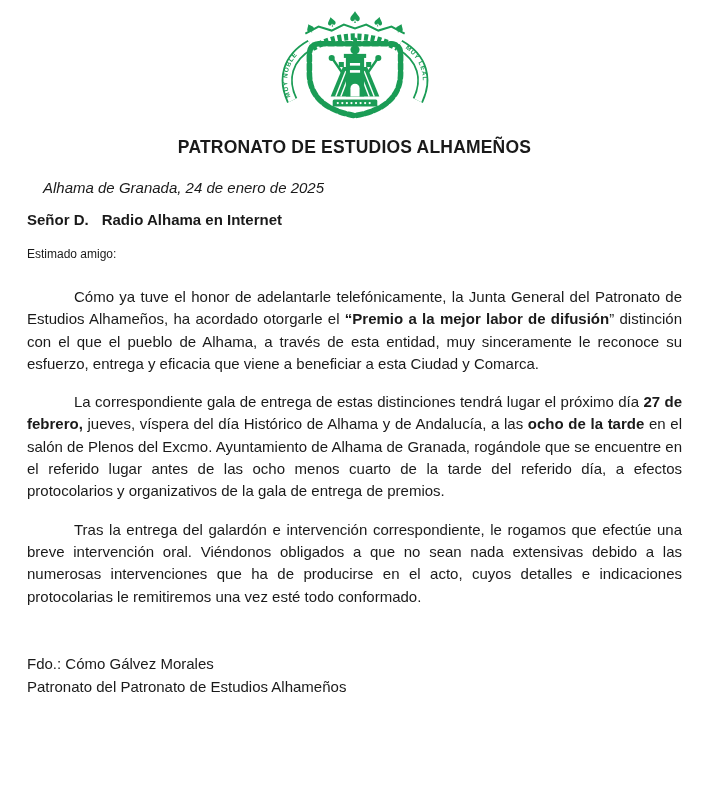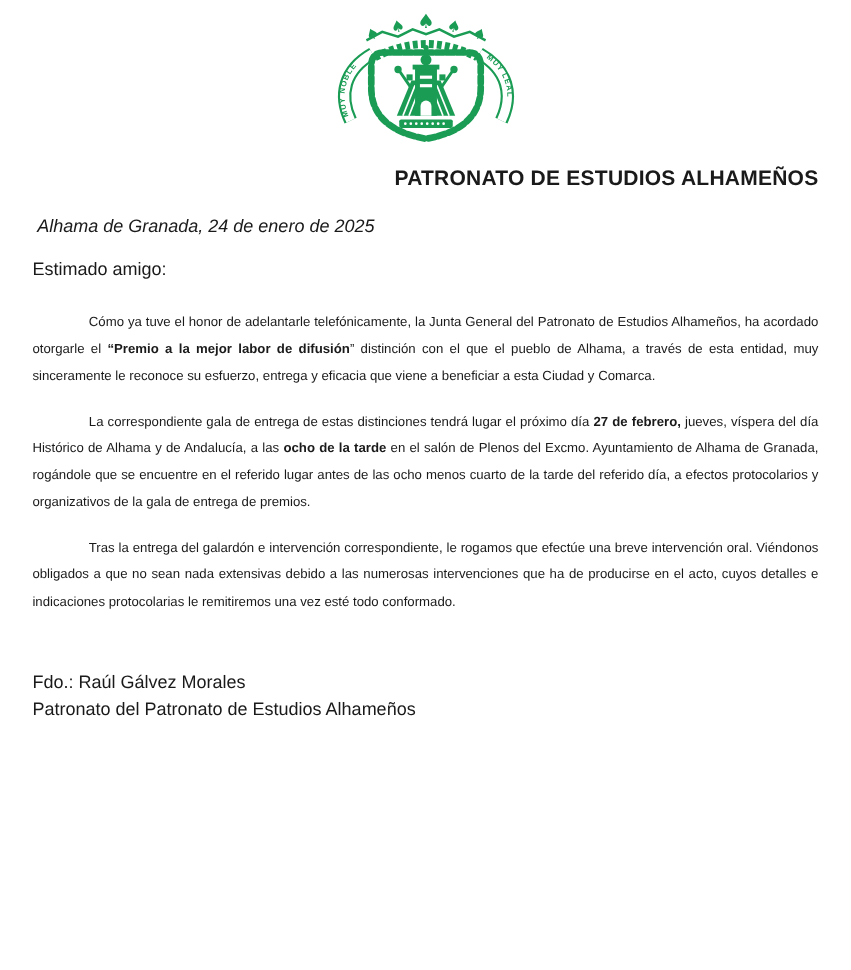--- a/index.html
+++ b/index.html
@@ -13,26 +13,26 @@
 
   .crest-wrap { text-align:center; margin:2px 0 0 0; }
   svg.crest { width:152px; height:114px; }
   .crest .s  { stroke:var(--green); fill:none; }
   .crest .f  { fill:var(--green); }
   .crest .w  { fill:#ffffff; }
   .crest .ws { stroke:#ffffff; fill:none; }
   .crest .mot{ font-weight:bold; letter-spacing:0.8px; font-size:6.3px; font-family:"Liberation Sans",sans-serif; }
   .crest .sp { font-family:"DejaVu Sans",sans-serif; }
 
-  .title { text-align:right; font-size:17.5px; font-weight:700; margin:13px 0 0 0; letter-spacing:0.2px; }
-  .date { font-style:italic; font-size:15px; margin:21px 0 0 4px; }
+  .title { text-align:center; font-size:17.5px; font-weight:700; margin:13px 0 0 0; letter-spacing:0.2px; }
+  .date { font-style:italic; font-size:15px; margin:21px 0 0 16px; }
   .recipient { font-weight:700; font-size:15px; margin:15px 0 0 0; }
   .recipient-name { margin-left:13px; }
-  .salutation { font-size:15px; margin:19px 0 0 0; }
-  p.para { font-size:11px; line-height:22.3px; text-align:justify; text-indent:47px; margin:16px 0 0 0; }
+  .salutation { font-size:12px; margin:19px 0 0 0; }
+  p.para { font-size:15px; line-height:22.3px; text-align:justify; text-indent:47px; margin:16px 0 0 0; }
   p.para.first { margin-top:25px; }
   .sig-block { margin-top:44px; }
   .sig { font-size:15px; line-height:23px; margin:0; }
 </style>
 </head>
 <body style="--green: #1a9c55; color: rgb(26, 26, 26);">
 
 <div class="page">
 
   <div class="crest-wrap">
@@ -92,25 +92,28 @@
         <circle cx="85" cy="95.5" r="1.1"></circle>
           <circle cx="89.5" cy="95.5" r="1.1"></circle>
       </g>
     </svg>
   </div>
 
   <h1 class="title">PATRONATO DE ESTUDIOS ALHAMEÑOS</h1>
 
   <p class="date">Alhama de Granada, 24 de enero de 2025</p>
 
+  <p class="recipient">
+    <span>Señor D.</span><span class="recipient-name">Radio Alhama en Internet</span>
+  </p>
 
   <p class="salutation">Estimado amigo:</p>
 
   <p class="para first"><span>Cómo ya tuve el honor de adelantarle telefónicamente, la Junta General del Patronato de Estudios Alhameños, ha acordado otorgarle el </span><span style="font-weight: 700;">“Premio a la mejor labor de difusión</span><span>” distinción con el que el pueblo de Alhama, a través de esta entidad, muy sinceramente le reconoce su esfuerzo, entrega y eficacia que viene a beneficiar a esta Ciudad y Comarca.</span></p>
   <p class="para"><span>La correspondiente gala de entrega de estas distinciones tendrá lugar el próximo día </span><span style="font-weight: 700;">27 de febrero,</span><span> jueves, víspera del día Histórico de Alhama y de Andalucía, a las </span><span style="font-weight: 700;">ocho de la tarde</span><span> en el salón de Plenos del Excmo. Ayuntamiento de Alhama de Granada, rogándole que se encuentre en el referido lugar antes de las ocho menos cuarto de la tarde del referido día, a efectos protocolarios y organizativos de la gala de entrega de premios.</span></p>
   <p class="para"><span>Tras la entrega del galardón e intervención correspondiente, le rogamos que efectúe una breve intervención oral. Viéndonos obligados a que no sean nada extensivas debido a las numerosas intervenciones que ha de producirse en el acto, cuyos detalles e indicaciones protocolarias le remitiremos una vez esté todo conformado.</span></p>
 
   <div class="sig-block">
-    <p class="sig">Fdo.: Raúl Gálvez Morales</p>
+    <p class="sig">Fdo.: Cómo Gálvez Morales</p>
     <p class="sig">Patronato del Patronato de Estudios Alhameños</p>
   </div>
 
 </div>
 
 </body></html>

